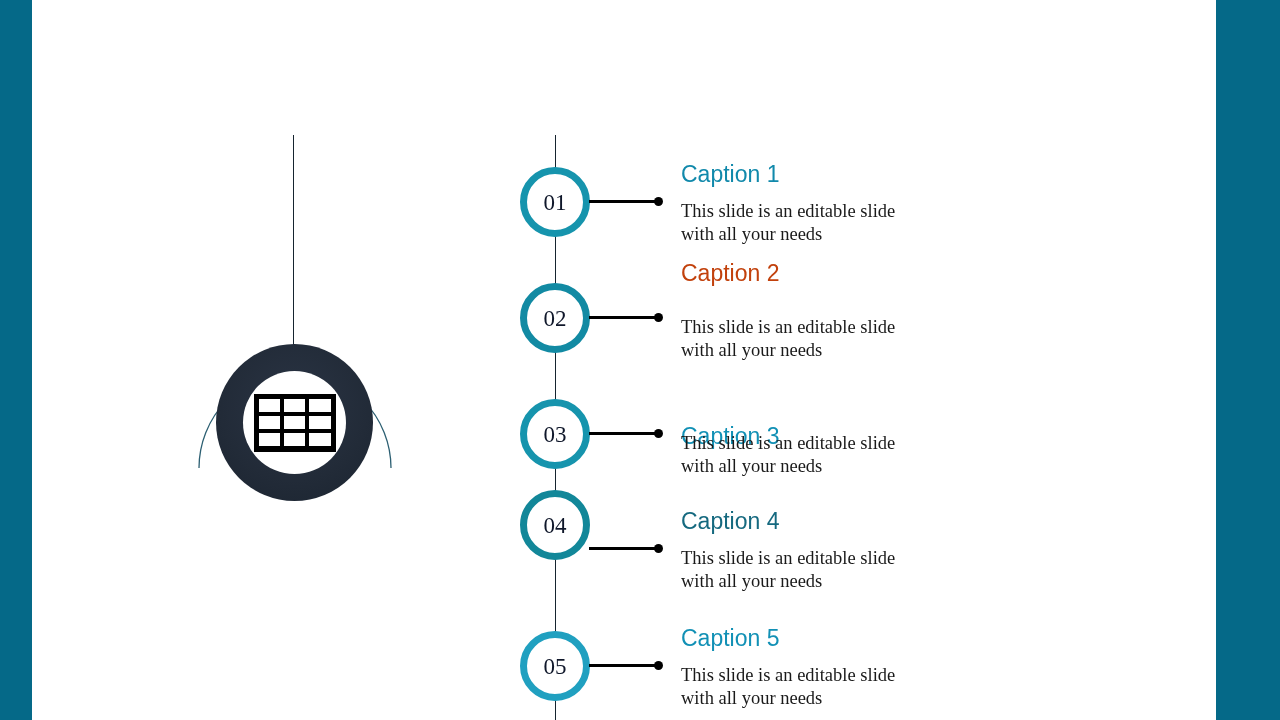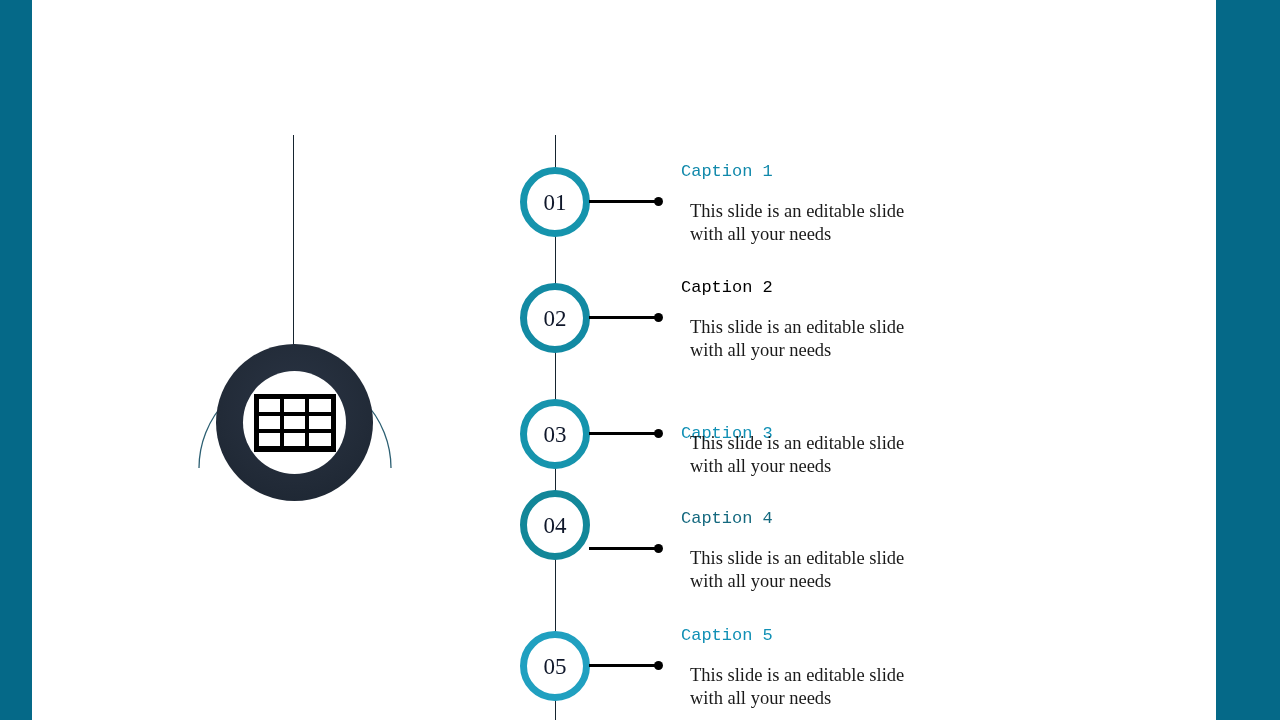--- a/index.html
+++ b/index.html
@@ -153,34 +153,33 @@
     position: absolute;
     width: 9px;
     height: 9px;
     border-radius: 50%;
     background: #000000;
     left: 654px;
   }
   .caption {
     position: absolute;
     left: 681px;
-    font-family: Liberation Mono, monospace;
-    font-size: 17px;
+    font-family: Liberation Sans, sans-serif;
+    font-size: 23px;
     line-height: 1;
     white-space: nowrap;
   }
   .desc {
     position: absolute;
     left: 681px;
     font-family: "Liberation Serif", "DejaVu Serif", serif;
     font-size: 18.5px;
     line-height: 23px;
     color: #1a1a1a;
     width: 230px;
-    margin-left: 9px;
   }
 </style>
 </head>
 <body>
 
 <div class="slide">
 
   <div class="side-bar left"></div>
   <div class="side-bar right"></div>
 
@@ -218,21 +217,21 @@
         <div class="connector-dot" style="top: 197px;"></div>
         <div class="caption" style="top: 163px; color: rgb(17, 137, 171);">Caption 1</div>
         <div class="desc" style="top: 200px;">This slide is an editable slide with all your needs</div>
       </div>
       <div class="timeline-item" style="top: 0px;">
         <div class="num-circle" style="top: 283px; border-color: rgb(18, 138, 163);">
           <span class="num">02</span>
         </div>
         <div class="connector" style="top: 316px;"></div>
         <div class="connector-dot" style="top: 313px;"></div>
-        <div class="caption" style="top: 279px; color: #000000;">Caption 2</div>
+        <div class="caption" style="top: 262px; color: #c2410c;">Caption 2</div>
         <div class="desc" style="top: 316px;">This slide is an editable slide with all your needs</div>
       </div>
       <div class="timeline-item" style="top: 0px;">
         <div class="num-circle" style="top: 399px; border-color: rgb(22, 148, 173);">
           <span class="num">03</span>
         </div>
         <div class="connector" style="top: 432px;"></div>
         <div class="connector-dot" style="top: 429px;"></div>
         <div class="caption" style="top: 395px; color: rgb(17, 144, 181); margin-top: 30px;">Caption 3</div>
         <div class="desc" style="top: 432px;">This slide is an editable slide with all your needs</div>

